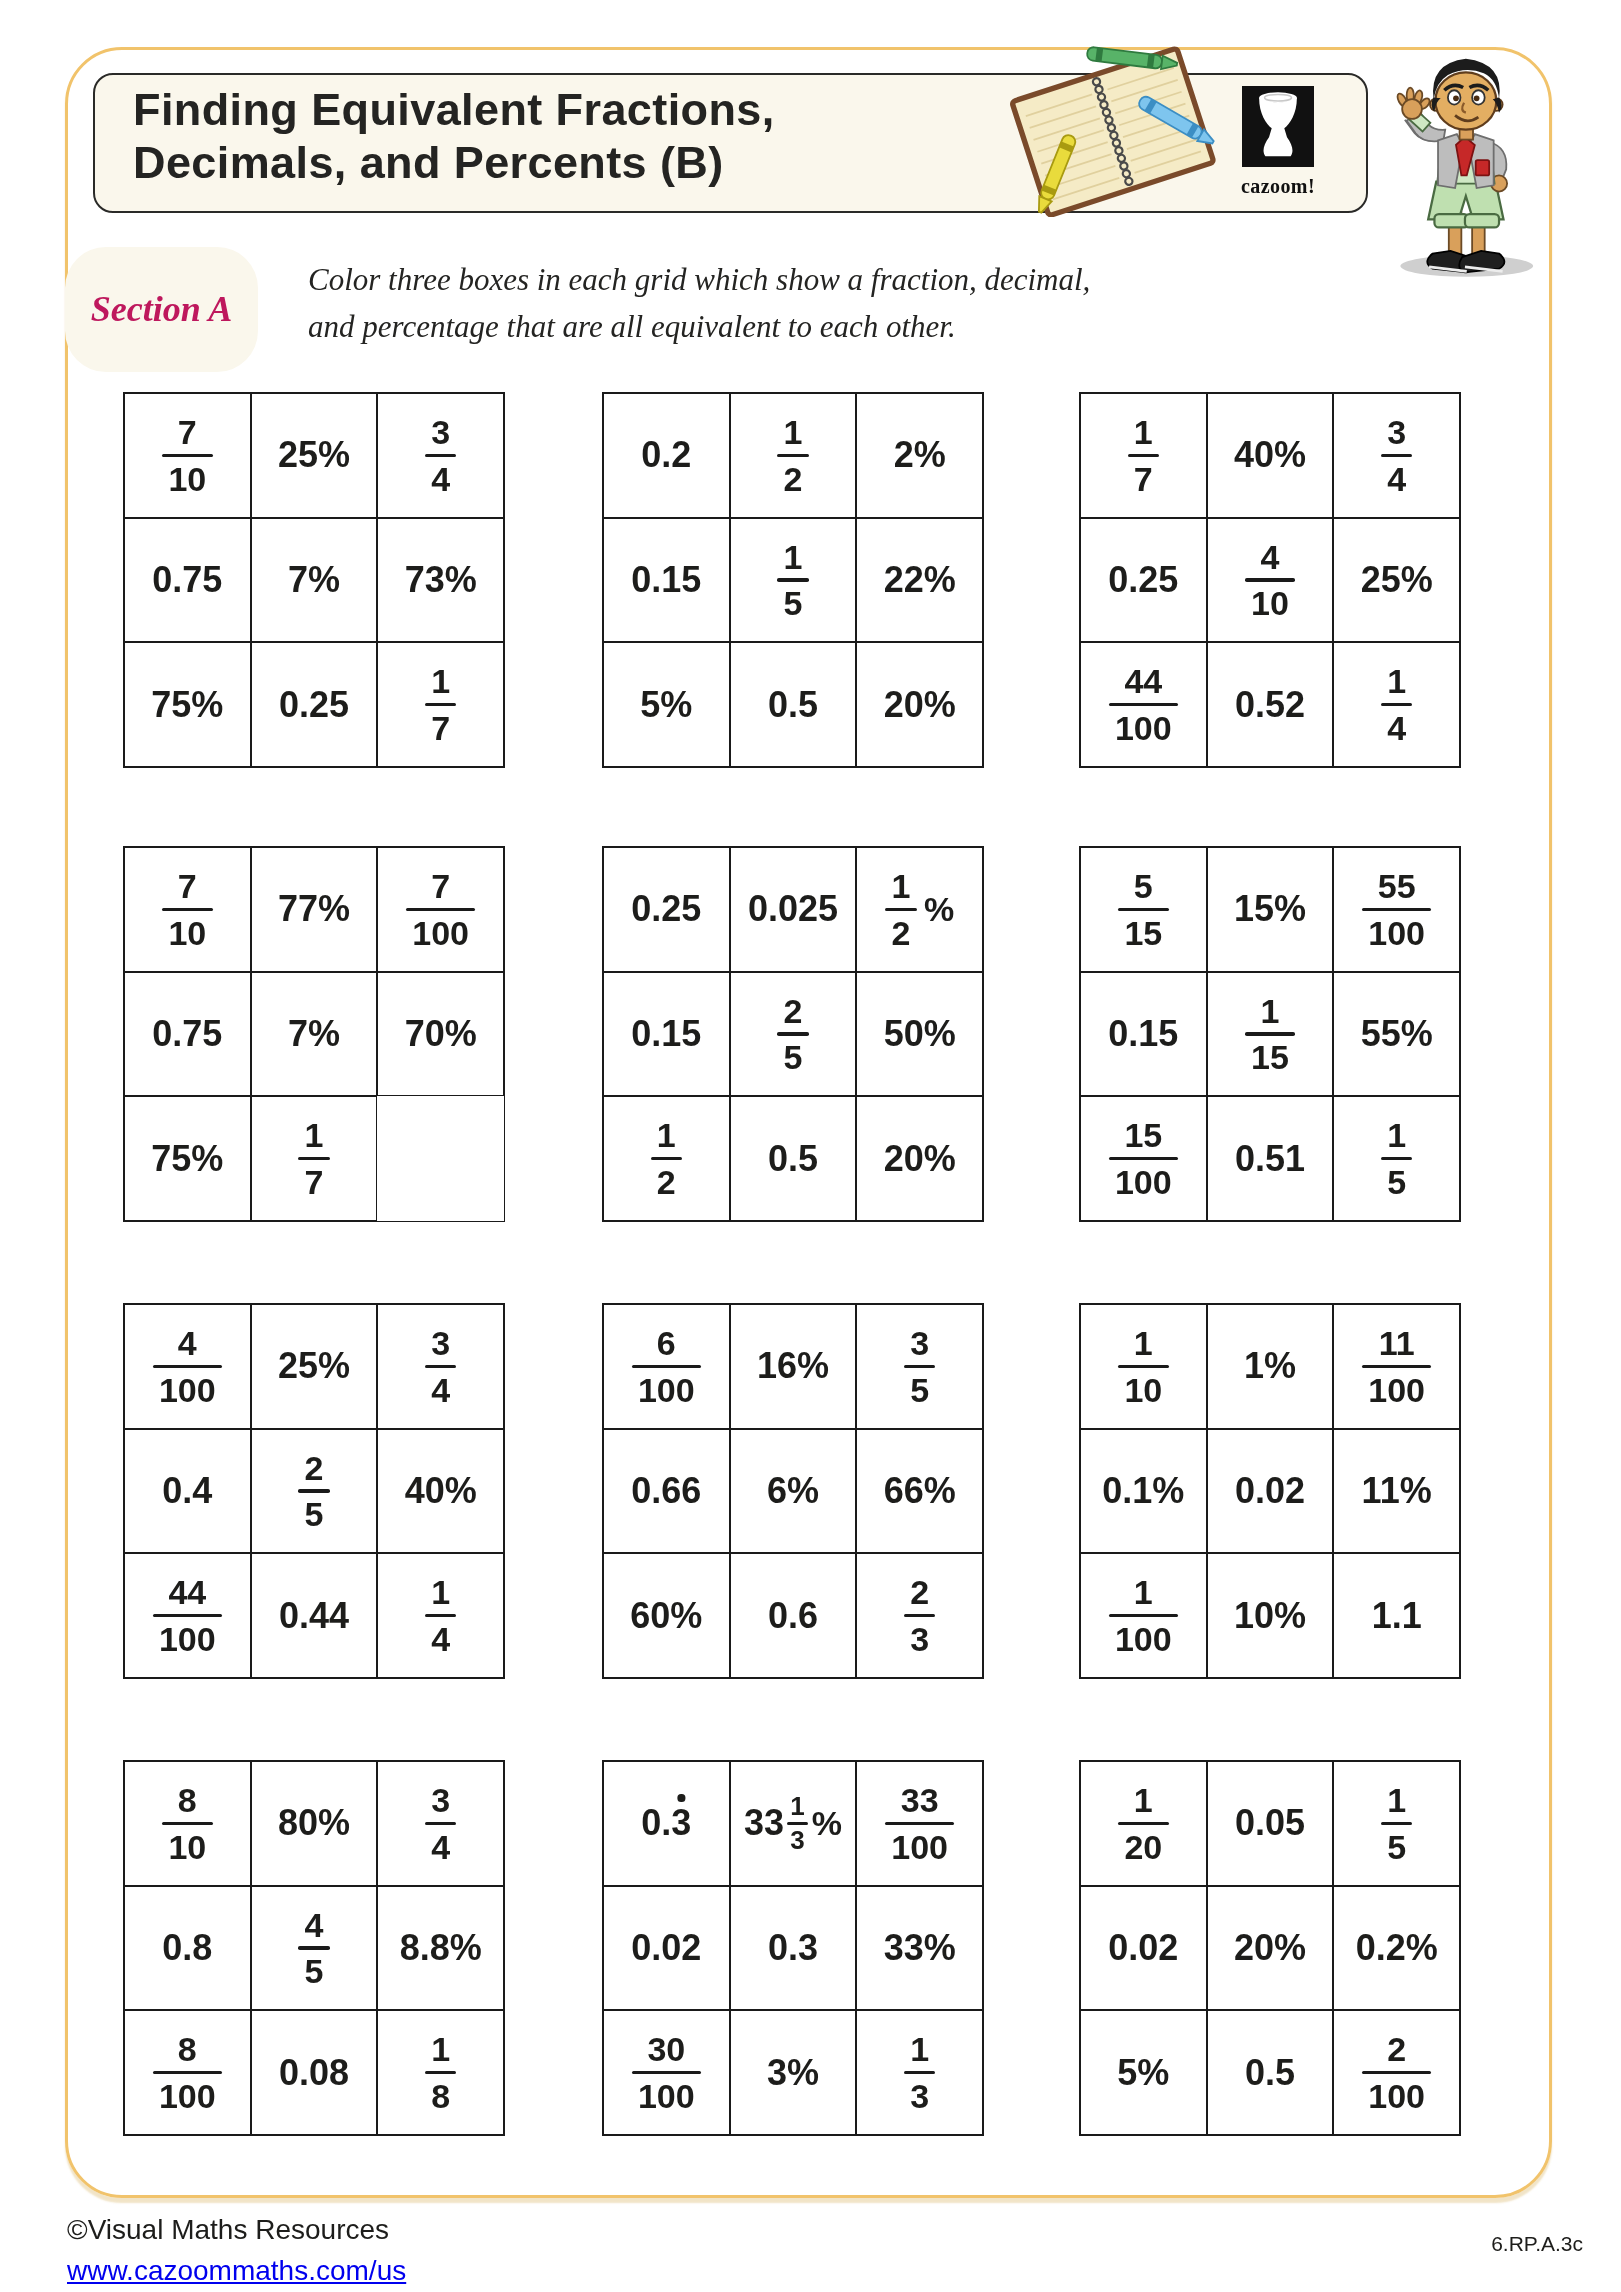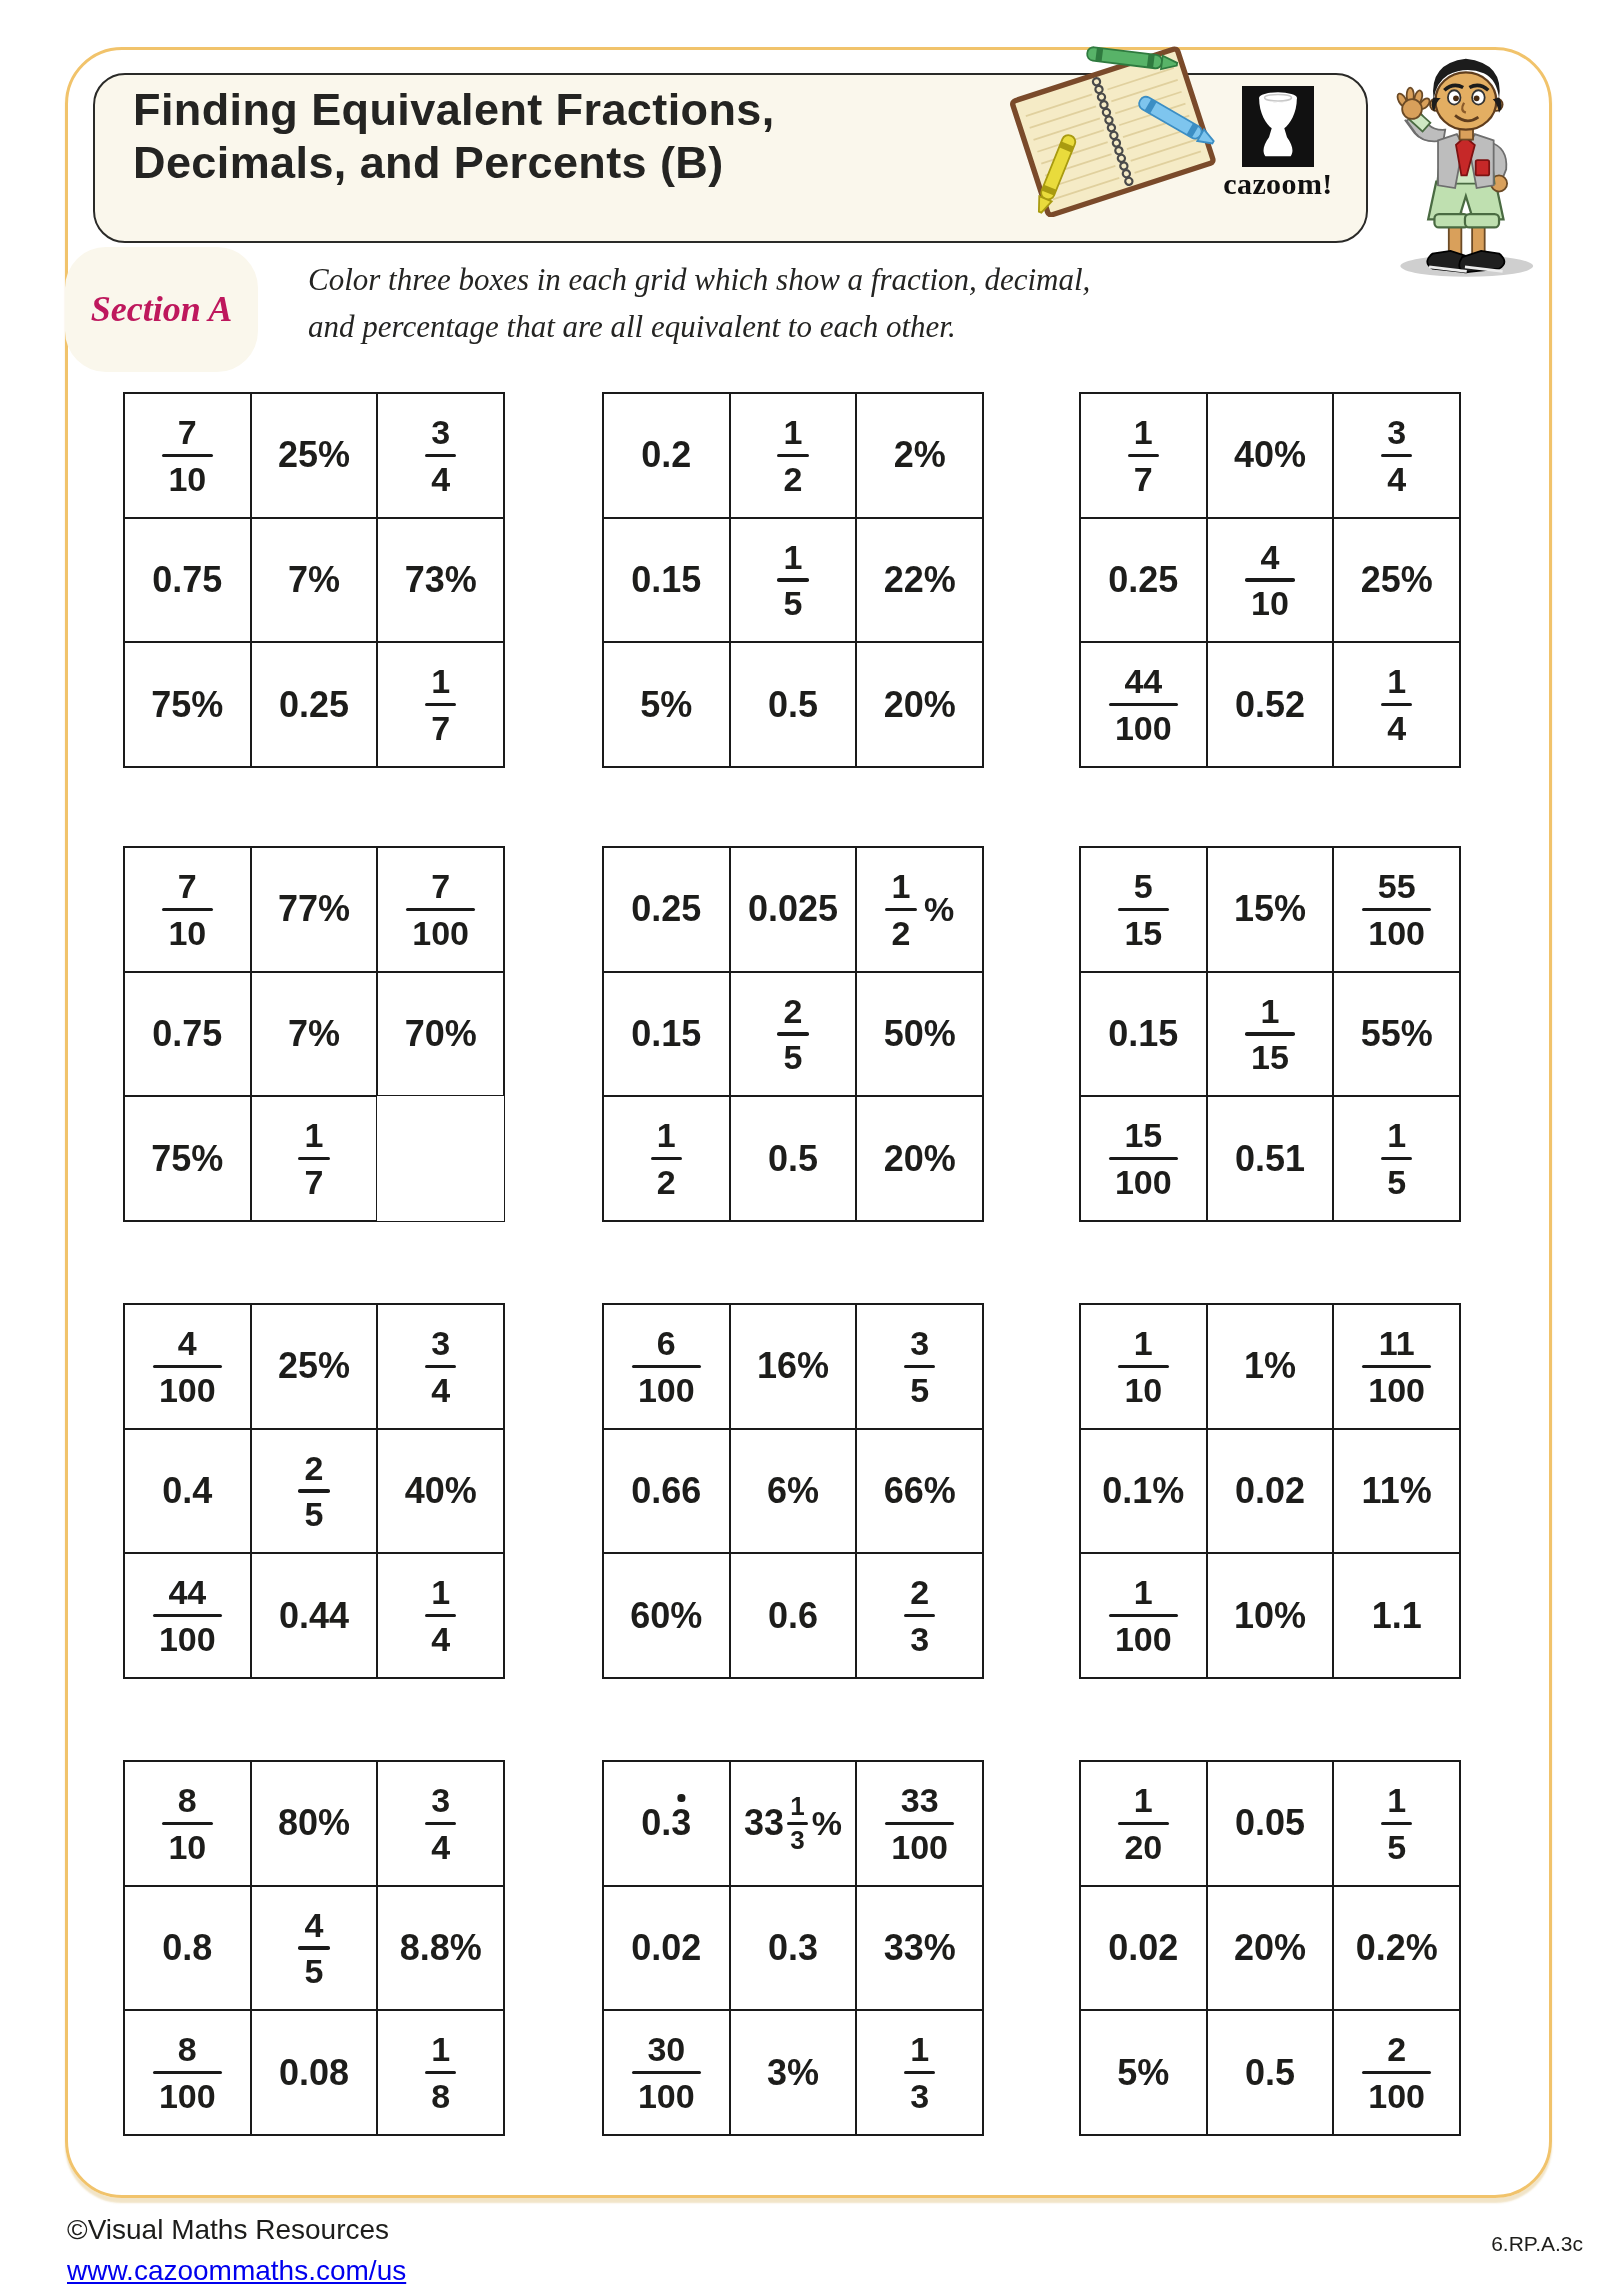--- a/index.html
+++ b/index.html
@@ -7,36 +7,36 @@
     position:relative; width:1622px; height:2293px; background:#ffffff;
     font-family:"Liberation Sans", sans-serif; color:#1d1d1b; overflow:hidden;
   }
   .outer-frame {
     position:absolute; left:65px; top:47px; width:1487px; height:2151px;
     border:3.6px solid #F1C36B; border-radius:57px; box-sizing:border-box;
     box-shadow:0 4.5px 1.8px rgba(225,195,130,0.45);
   }
   
   .title-box {
-    position:absolute; left:93px; top:73px; width:1275px; height:170px;
-    background:#FAF7EC; border:2.7px solid #2a2a28; border-radius:32px; box-sizing:border-box;
+    position:absolute; left:93px; top:73px; width:1275px; height:140px;
+    background:#FAF7EC; border:2.7px solid #2a2a28; border-radius:20px; box-sizing:border-box;
     z-index:1;
     padding-left:26px;
   }
   .title-text {
     position:absolute; left:38px; top:8px; font-size:45px; font-weight:bold;
     line-height:1.18; letter-spacing:0.4px; color:#242422;
   }
   .title-text span { display:block; }
   .notebook-wrap { position:absolute; left:1001px; top:38px; width:229px; height:179px; z-index:2; }
   .logo-wrap { position:absolute; left:1211px; top:86px; width:134px; z-index:2; text-align:center; }
   .logo-box { width:72px; height:81px; margin:0 auto; }
   .logo-text {
-    margin-top:0px; font-family:"Liberation Serif", serif; font-weight:bold;
-    font-size:30px; letter-spacing:0.4px; color:#111;
+    margin-top:8px; font-family:"Liberation Serif", serif; font-weight:bold;
+    font-size:20px; letter-spacing:0.4px; color:#111;
   }
   .boy-wrap { position:absolute; left:1377px; top:40px; width:175px; height:244px; z-index:2; }
 
   
   .section-box {
     position:absolute; left:65px; top:247px; width:193px; height:125px;
     background:#FAF7EC; border-radius:41px;
   }
   .section-label {
     font-family:"Liberation Serif", serif; font-style:italic; font-weight:bold;

